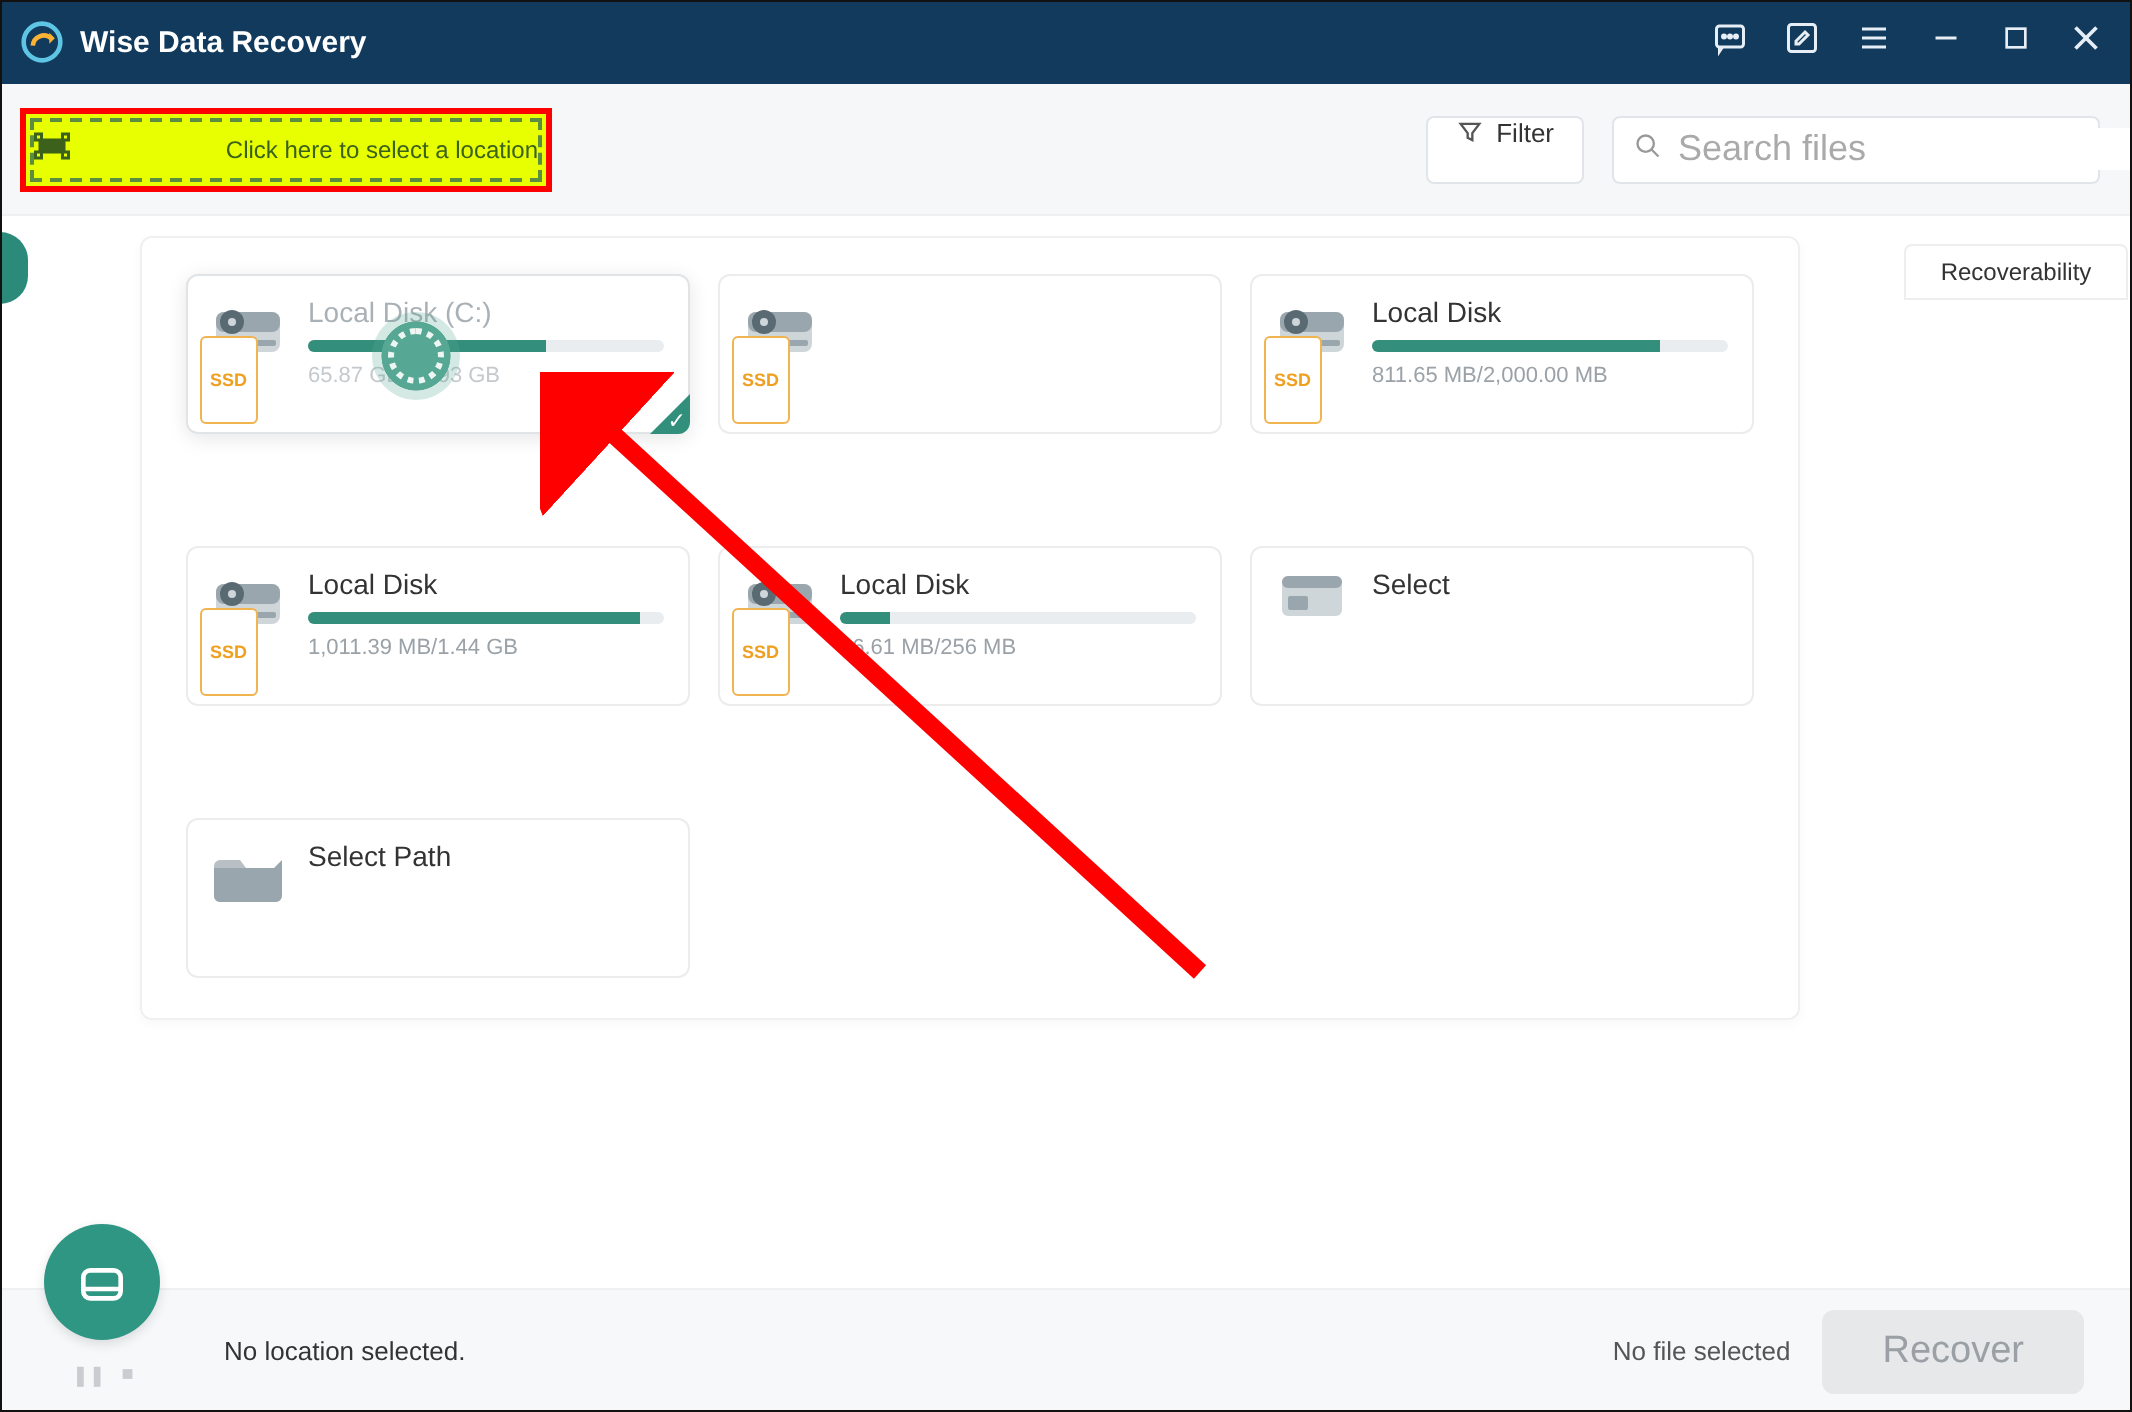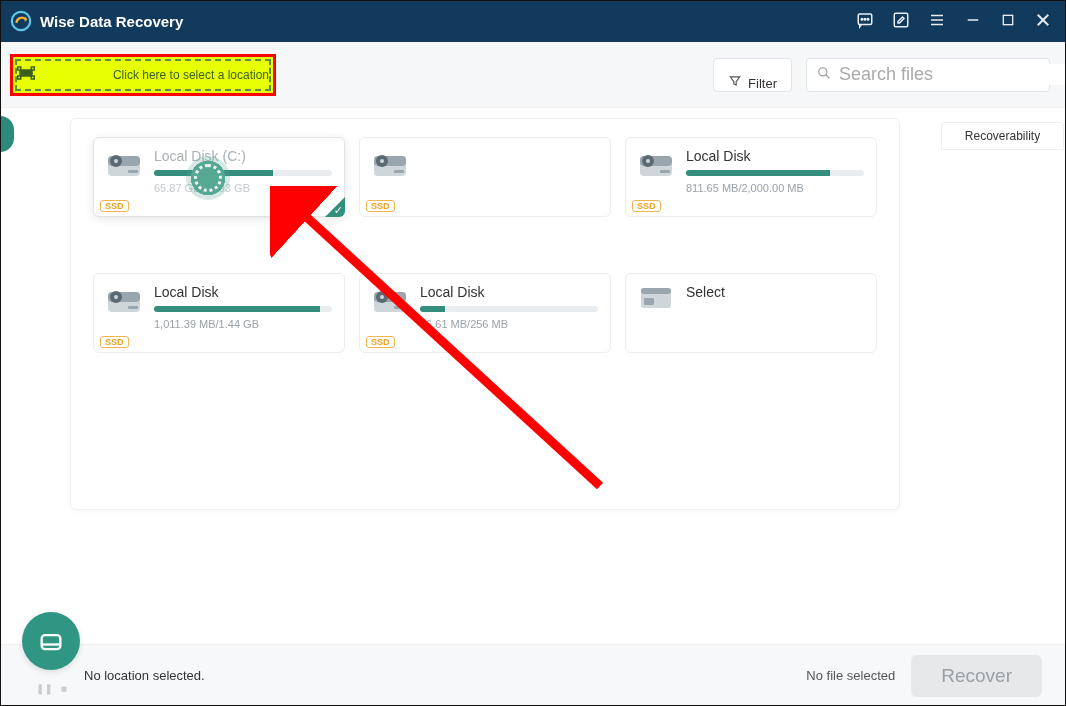--- a/index.html
+++ b/index.html
@@ -28,21 +28,21 @@
   }
   .select-location-inner {
     border: 2px dashed #5b8f3f; width: 256px; height: 32px;
     display:flex; align-items:center; justify-content:space-between; gap:10px;
     color:#3b611b; font-size:12px;
   }
   .select-location .loc-icon { color:#3b611b; font-size:14px;}
   .toolbar .spacer { flex:1; }
   .filter-btn {
     background:#fff; border:1px solid #e1e5e9; border-radius:4px; height:34px;
-    padding:0 14px; display:flex; align-items:flex-end; gap:6px; font-size:13px; color:#333;
+    padding:0 14px; display:flex; align-items:flex-start; gap:6px; font-size:13px; color:#333;
     cursor:pointer;
   }
   .search-box {
     margin-left:14px; background:#fff; border:1px solid #e1e5e9; border-radius:4px;
     height:34px; width:244px; display:flex; align-items:center; padding:0 10px; gap:8px;
   }
   .search-box input { border:none; outline:none; font-size:18px; flex:1; color:#404040;}
   .search-box input::placeholder { color:#aaa; }
   .search-icon { color:#888; font-size:14px; }
   .filter-icon { color:#555; }
@@ -81,53 +81,53 @@
   .drive-icon svg { width:36px; height:32px; }
   .drive-info { flex:1; min-width:0;}
   .drive-name { font-size:14px; color:#333; margin-bottom:6px; white-space:nowrap; overflow:hidden; text-overflow:ellipsis;}
   .drive-card.selected .drive-name { color:#a9b1b7; }
   .progress { height:6px; background:#e9edef; border-radius:3px; overflow:hidden; margin-bottom:6px;}
   .progress .bar { height:100%; background:#338f7c; }
   .drive-size { font-size:11px; color:#9aa2a8; }
   .drive-card.selected .drive-size { color:#c3c9cd; }
   .ssd-badge {
     position:absolute; left:6px; bottom:4px; font-size:9px; font-weight:700;
-    color:#f0a020; border:1px solid #f0b550; border-radius:3px; padding:0 4px; background:#fff;
+    color:#f0a020; border:1px solid #f0b550; border-radius:3px; padding:16px 4px; background:#fff;
   }
 
   
   .spinner {
     position:absolute; width:44px; height:44px; border-radius:50%;
     background: radial-gradient(circle, #56a793 0%, #56a793 55%, rgba(86,167,147,0.25) 56%, rgba(86,167,147,0.25) 100%);
     top:18px; left:92px; display:flex; align-items:center; justify-content:center;
   }
   .spinner .dots {
     width:28px; height:28px; border:3px dotted rgba(255,255,255,0.9); border-radius:50%;
   }
 
   .recoverability-tab {
-    position:absolute; right:2px; top:14px; width:123px; height:28px;
+    position:absolute; right:2px; top:14px; width:112px; height:28px;
     background:#fff; border:1px solid #eee; border-radius:4px 4px 0 0;
     font-size:12px; color:#333; display:flex; align-items:center; justify-content:center;
     cursor:pointer;
   }
 
   
   .bottombar {
     position:absolute; left:0; bottom:0; right:0; height:62px;
     display:flex; align-items:center; background:#f7f8fa; border-top:1px solid #eef0f2;
     padding-right:24px;
   }
   .bottombar .fab {
     position:absolute; left:22px; bottom:36px; width:58px; height:58px; border-radius:50%;
     background:#2f9683; display:flex; align-items:center; justify-content:center; color:#fff;
     box-shadow:0 2px 6px rgba(0,0,0,0.12);
   }
   .bottom-controls { position:absolute; left:36px; bottom:12px; display:flex; gap:8px; color:#c9ccd0; font-size:10px;}
-  .status-left { margin-left:84px; font-size:13px; color:#333; }
+  .status-left { margin-left:112px; font-size:13px; color:#333; }
   .bottombar .spacer { flex:1; }
   .status-right { font-size:13px; color:#555; margin-right:16px;}
   .recover-btn {
     background:#e6e8ea; color:#9aa0a5; border:none; border-radius:6px;
     padding:10px 30px; font-size:19px; cursor:not-allowed;
   }
 
   
   .arrow-svg { position:absolute; left:270px; top:78px; pointer-events:none; }
 
@@ -321,20 +321,30 @@
           <div class="drive-icon"><svg viewBox="0 0 36 32">
               <rect x="3" y="4" width="30" height="20" rx="3" fill="#cfd6da"></rect>
               <rect x="3" y="4" width="30" height="6" rx="3" fill="#9aa6ad"></rect>
               <rect x="6" y="14" width="10" height="7" rx="1" fill="#9aa6ad"></rect>
             </svg></div>
           <div class="drive-info">
             <div class="drive-name">Select</div>
             <div class="drive-size"></div>
           </div>
         </div>
+        <div class="drive-card selectpath">
+          <div class="drive-icon"><svg viewBox="0 0 36 32">
+              <path d="M4 10h10l3 4h15v14a3 3 0 0 1-3 3H4a3 3 0 0 1-3-3V13a3 3 0 0 1 3-3z" fill="#b8c0c6"></path>
+              <path d="M1 14h30l4-4v18a3 3 0 0 1-3 3H4a3 3 0 0 1-3-3V14z" fill="#9aa6ad"></path>
+            </svg></div>
+          <div class="drive-info">
+            <div class="drive-name">Select Path</div>
+            <div class="drive-size"></div>
+          </div>
+        </div>
       </div>
   </div>
 
   <svg class="arrow-svg" width="360" height="320">
     <defs>
       <marker id="ah" markerWidth="14" markerHeight="14" refX="3" refY="6" orient="auto">
         <polygon points="0,0 12,6 0,12" fill="#ff0000"></polygon>
       </marker>
     </defs>
     <line x1="330" y1="300" x2="18" y2="14" stroke="#ff0000" stroke-width="9" marker-end="url(#ah)"></line>

